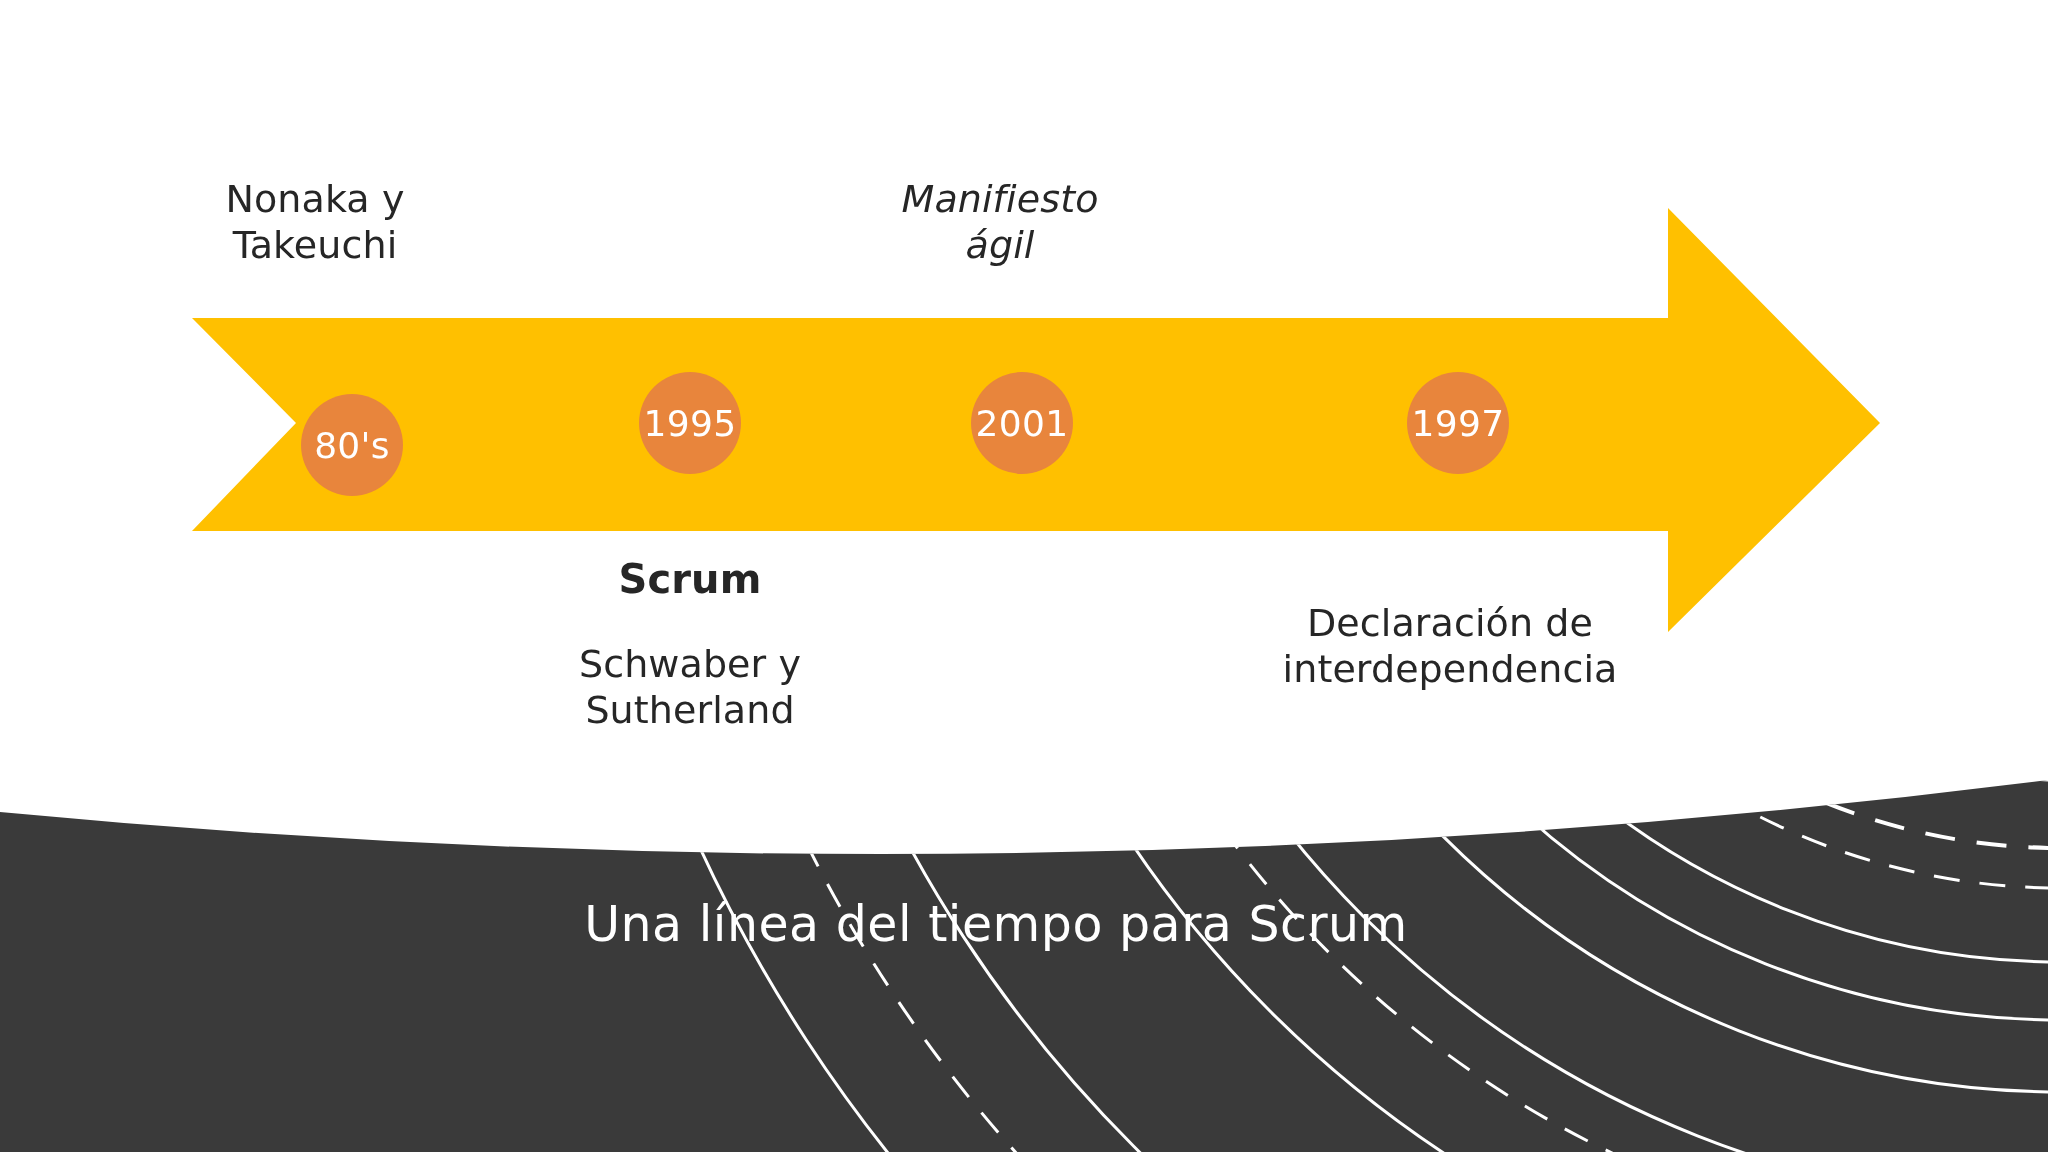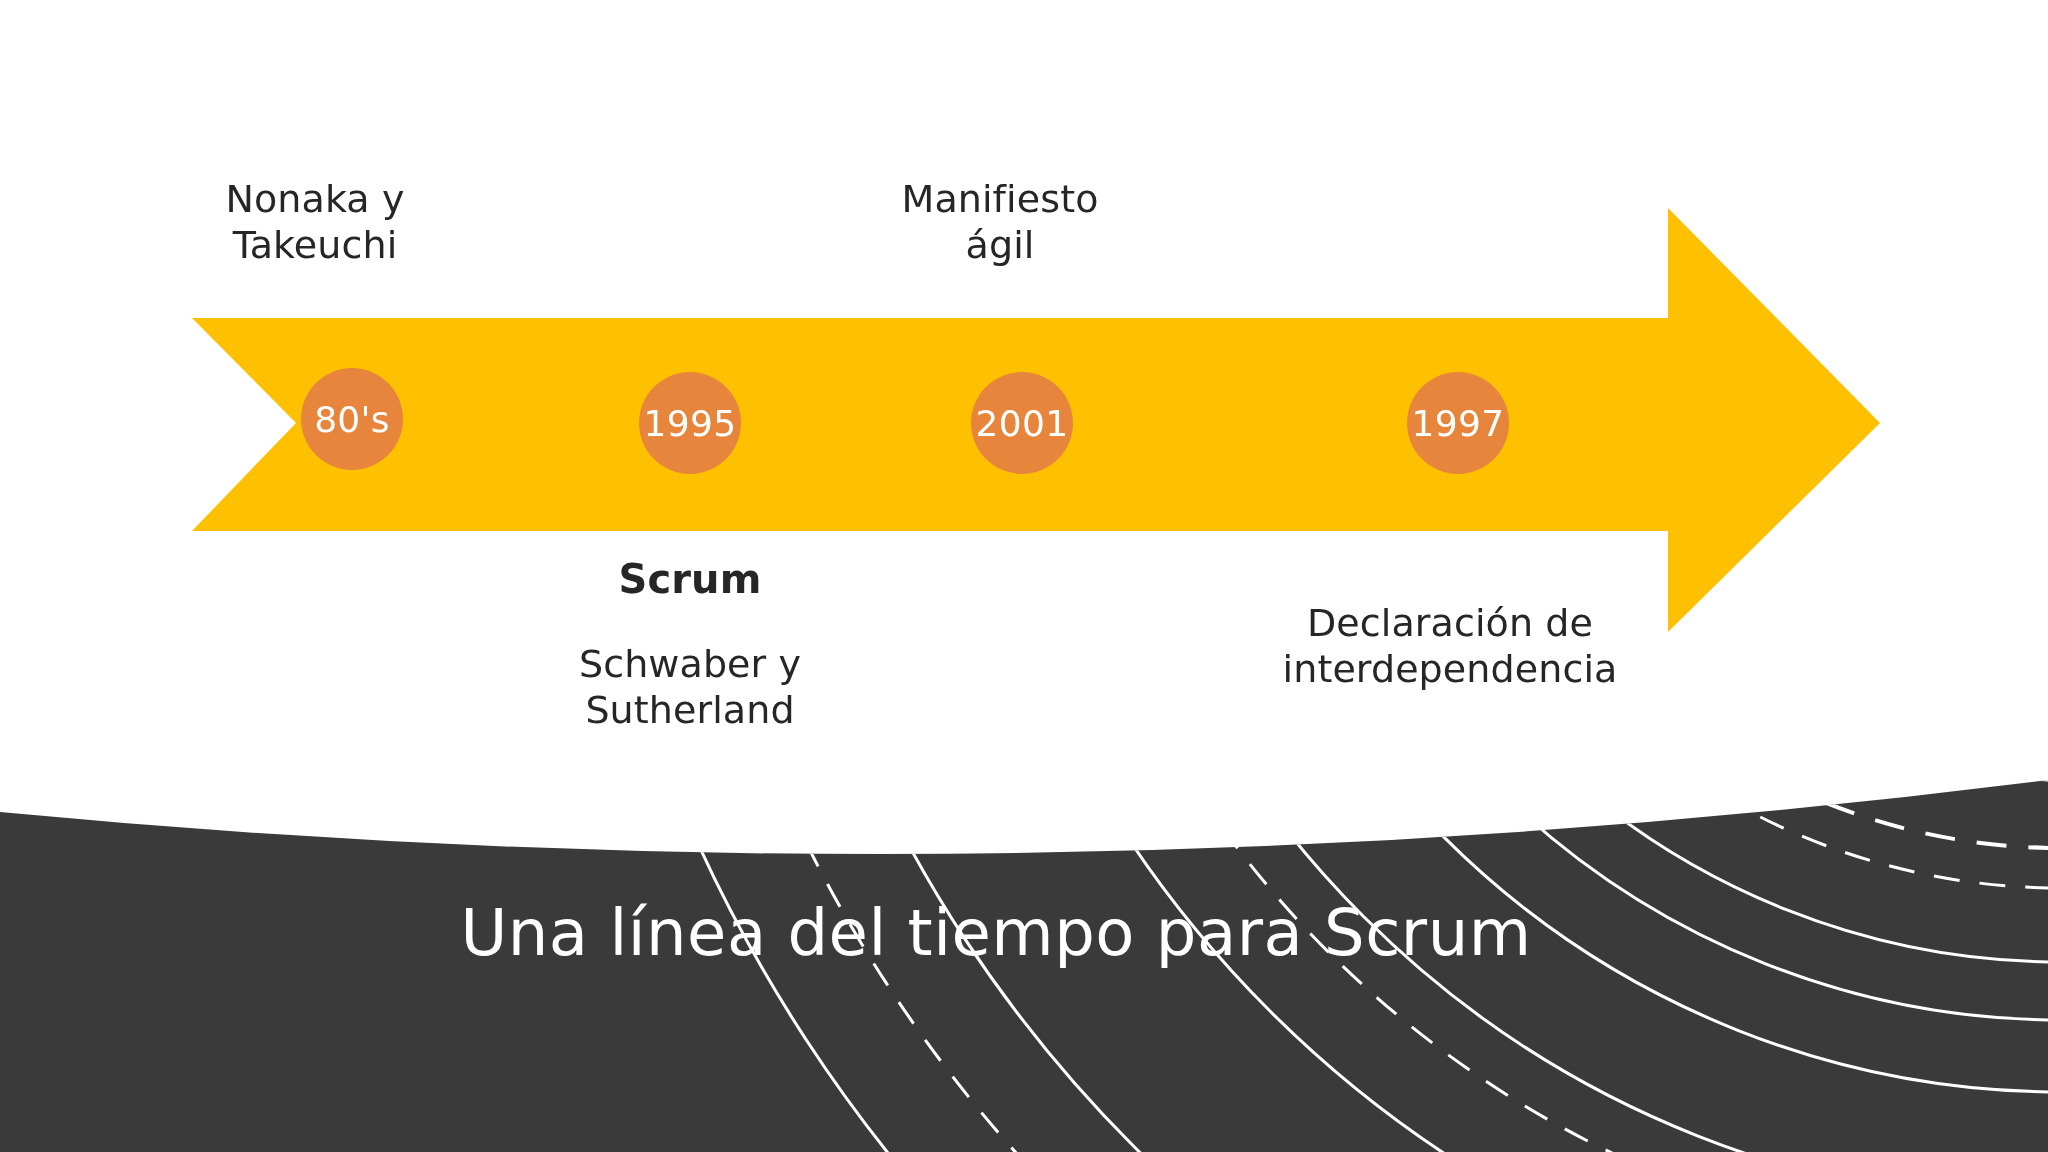--- a/index.html
+++ b/index.html
@@ -44,62 +44,62 @@
   }
   .note-above { font-size: 38px; text-align: center; }
   .note-below { font-size: 38px; }
 
   .note-strong {
     font-weight: 700;
     font-size: 40px;
   }
 
   #note-nonaka   { left: 150px;  top: 176px; width: 330px; }
-  #note-manifiesto { left: 835px; top: 176px; width: 330px; }
+  #note-manifiesto { left: 835px; top: 176px; width: 330px; font-style: italic; }
 
   #note-scrum-title { left: 520px; top: 555px; width: 340px; }
   #note-scrum-authors { left: 520px; top: 641px; width: 340px; }
   #note-declaracion { left: 1250px; top: 555px; width: 400px; margin-top: 45px; }
 
   
   .year-bubble {
     position: absolute;
     width: 102px;
     height: 102px;
     border-radius: 50%;
     background: #e8853c;
     color: #ffffff;
     display: flex;
     align-items: center;
     justify-content: center;
     font-size: 36px;
     font-weight: 400;
     letter-spacing: 0.3px;
   }
-  #bubble-0 { left: 301px;  top: 368px; text-align: center; }
+  #bubble-0 { left: 301px;  top: 394px; text-align: center; }
   #bubble-1 { left: 639px;  top: 372px; }
   #bubble-2 { left: 971px;  top: 372px; }
   #bubble-3 { left: 1407px; top: 372px; }
 
   
   #footer-svg {
     position: absolute;
     left: 0;
     top: 740px;
     width: 2048px;
     height: 412px;
   }
   #footer-title {
     position: absolute;
     left: 0;
     top: 898px;
     width: 1992px;
     text-align: center;
     color: #ffffff;
-    font-size: 64px;
+    font-size: 49px;
     font-weight: 400;
     letter-spacing: 0.5px;
     line-height: 1.1;
   }
 </style>
 </head>
 <body>
 
 <div id="slide">
 

